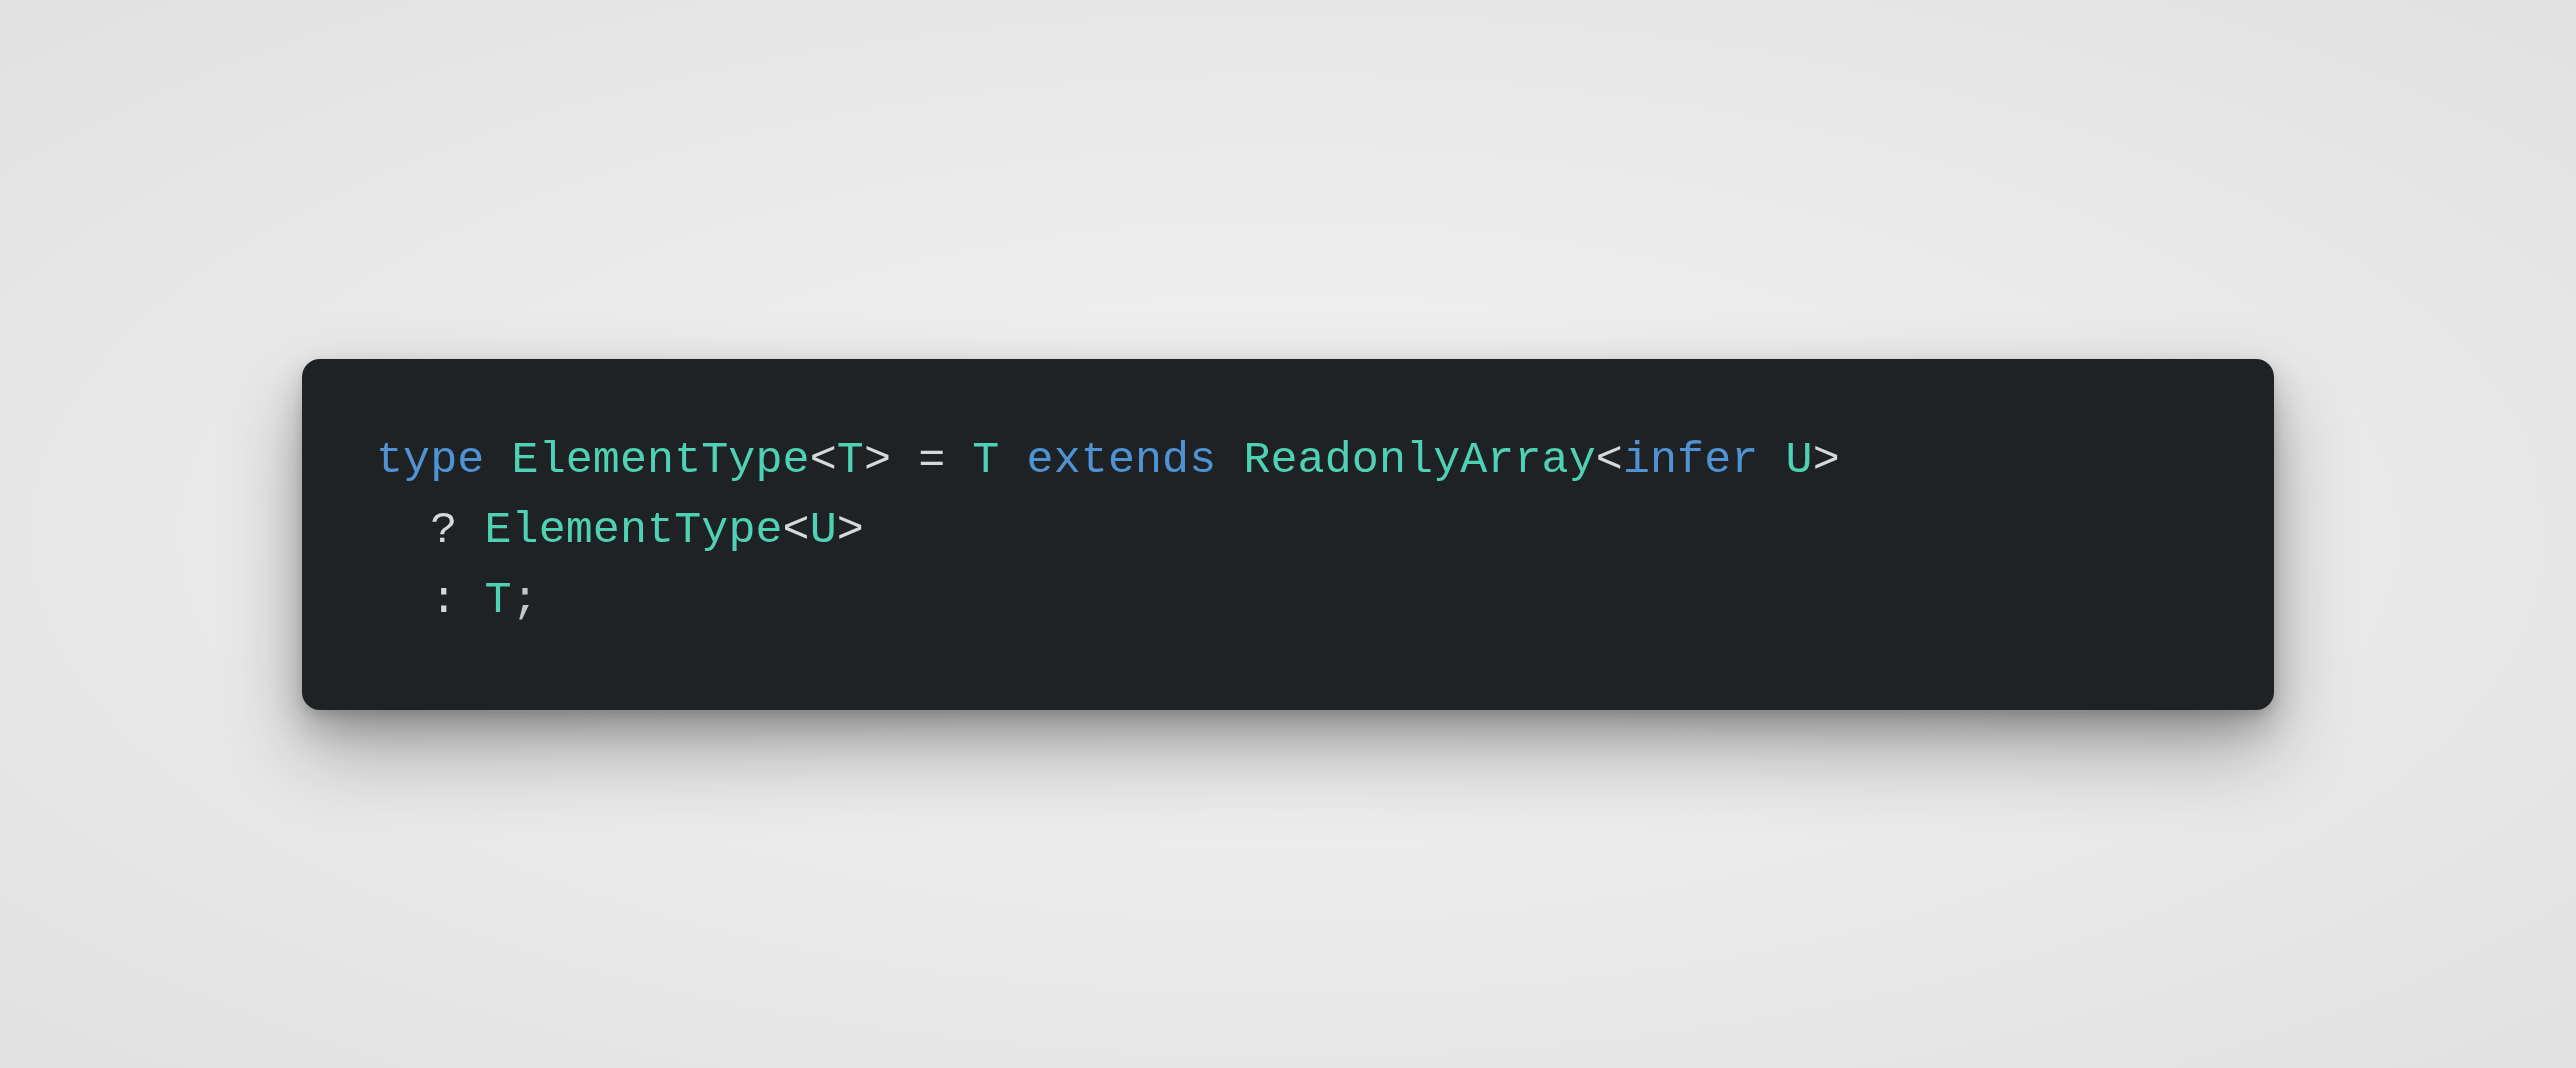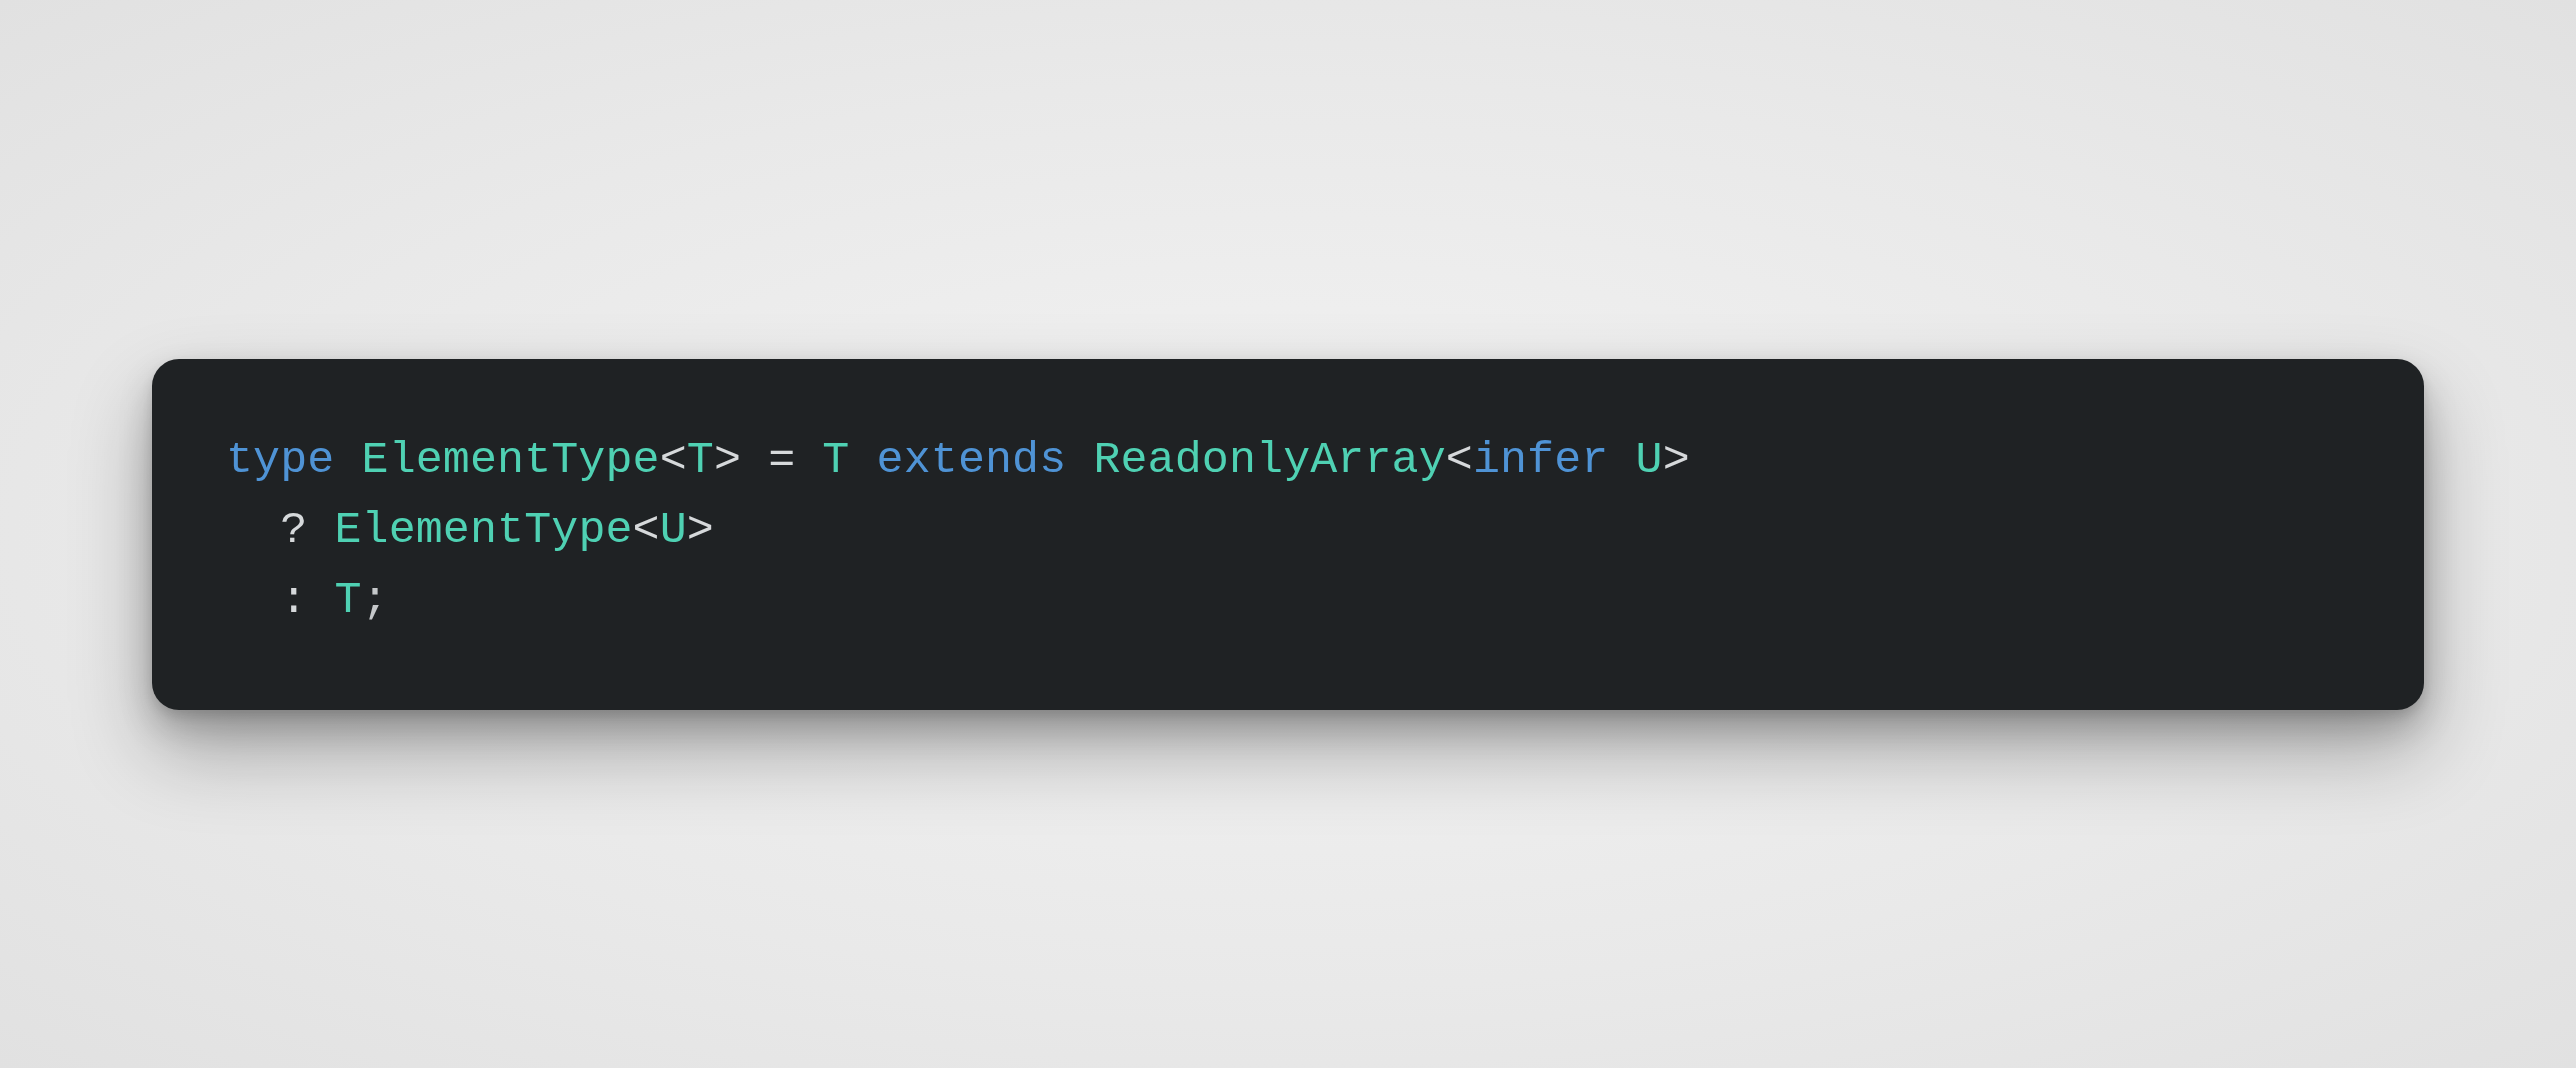--- a/index.html
+++ b/index.html
@@ -15,27 +15,27 @@
   .stage {
     width: 100%;
     height: 100%;
     display: flex;
     align-items: center;
     justify-content: center;
   }
 
   .code-card {
     background: #1f2224;
-    border-radius: 27px;
+    border-radius: 18px;
     padding: 67px 58px 74px 74px;
     box-shadow:
       0 40px 81px rgba(0,0,0,0.30),
       0 17px 34px rgba(0,0,0,0.18),
       0 5.4px 10.7px rgba(0,0,0,0.10);
-    width: 2272px;
+    width: 1972px;
     box-sizing: border-box;
   }
 
   pre.code {
     margin: 0;
     padding: 0;
     font-family: inherit;
     font-size: 45px;
     line-height: 1.55;
     color: #d6d9db;

